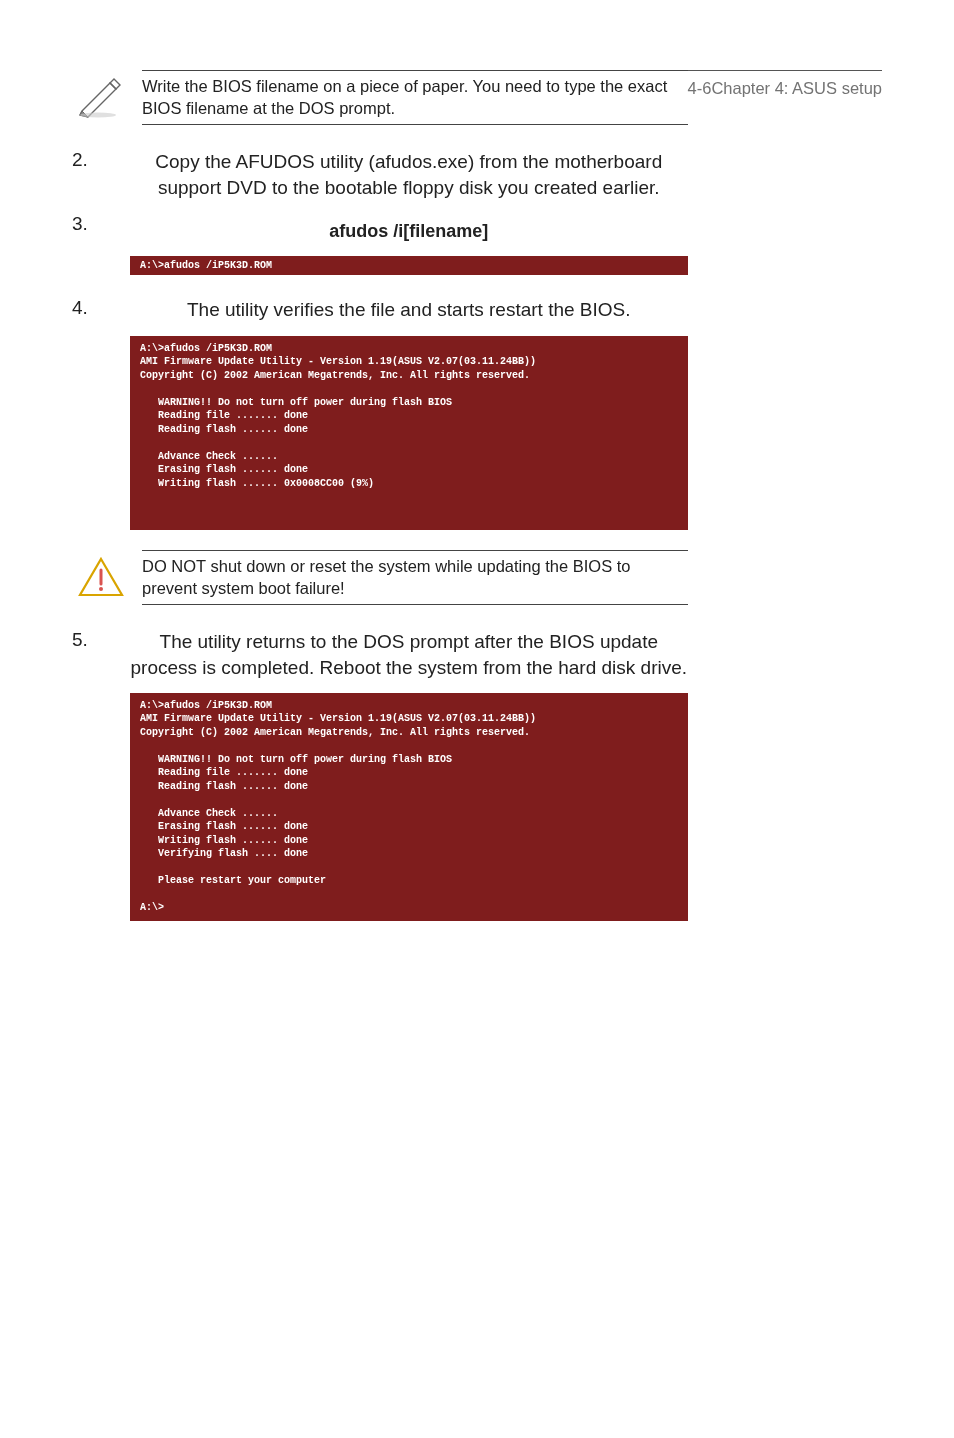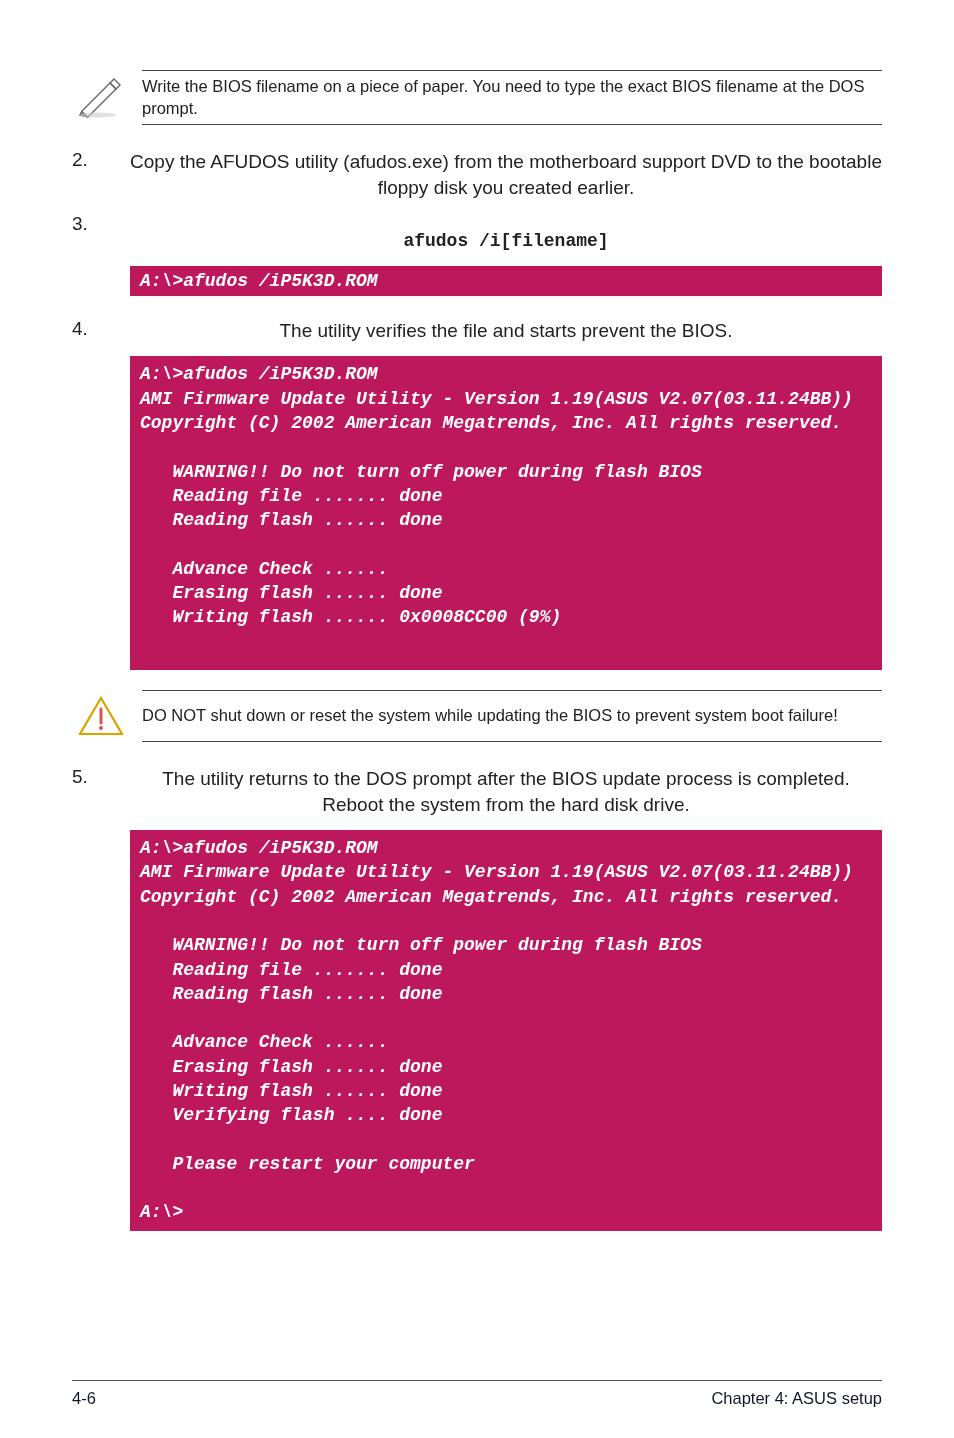--- a/index.html
+++ b/index.html
@@ -1,32 +1,32 @@
 <!DOCTYPE html>
 <html><head>
 <meta charset="utf-8">
 <style>
   * { box-sizing: border-box; margin: 0; padding: 0; }
   html, body { width: 954px; height: 1438px; background: #fff; font-family: Arial, Helvetica, sans-serif; color: #222; }
-  .page { padding: 70px 72px 30px 72px; display: flex; flex-direction: column; height: 100%; }
+  .page { padding: 70px 72px 30px 72px; display: flex; flex-direction: row; height: 100%; }
   .content { flex: 1; }
   .note-box { border-top: 1px solid #444; border-bottom: 1px solid #444; padding: 4px 0 4px 0; margin-left: 70px; margin-bottom: 24px; display: flex; align-items: center; }
   .note-text { font-size: 16.5px; line-height: 1.35; padding-left: 12px; flex: 1; }
   .icon-slot { width: 58px; flex-shrink: 0; display: flex; align-items: center; justify-content: center; margin-left: -70px; }
   svg.pencil { width: 50px; height: 44px; }
   svg.warn { width: 48px; height: 42px; }
   .step { display: flex; margin-bottom: 12px; }
   .step-num { width: 58px; flex-shrink: 0; font-size: 19px; }
   .step-body { flex: 1; font-size: 19px; line-height: 1.38; text-align: center; }
-  .code-inline { font-family: Liberation Mono, monospace; font-weight: bold; font-size: 18px; margin-top: 16px; }
+  .code-inline { font-family: Liberation Sans, sans-serif; font-weight: bold; font-size: 18px; margin-top: 6px; }
   .sub-para { margin-top: 16px; margin-bottom: 14px; }
-  .term { background: #be185d; color: #fff; font-family: "Courier New", monospace; font-weight: bold; font-size: 18px; line-height: 1.35; padding: 6px 10px 6px 10px; margin-left: 58px; margin-top: 4px; margin-bottom: 20px; white-space: pre; font-style: italic; }
+  .term { background: #7f1d1d; color: #fff; font-family: "Courier New", monospace; font-weight: bold; font-size: 10px; line-height: 1.35; padding: 6px 10px 6px 10px; margin-left: 58px; margin-top: 4px; margin-bottom: 20px; white-space: pre; }
   .term.tall { padding-bottom: 40px; }
   .term.short { padding: 3px 10px; margin-bottom: 22px; }
-  .footer { display: flex; justify-content: space-between; border-top: 1px solid #555; padding-top: 8px; font-size: 16.5px; color: #0f172a; }
+  .footer { display: flex; justify-content: space-between; border-top: 1px solid #555; padding-top: 8px; font-size: 16.5px; color: #737373; }
 </style>
 </head>
 <body>
 
 <div class="page">
   <div class="content">
 
     <div class="note-box">
       <div class="icon-slot">
         <svg class="pencil" viewBox="0 0 50 44">
@@ -48,21 +48,21 @@
       <div class="step-num">3.</div>
       <div class="step-body">
         <div class="code-inline">afudos /i[filename]</div>
       </div>
     </div>
 
     <div class="term short">A:\&gt;afudos /iP5K3D.ROM</div>
 
     <div class="step">
       <div class="step-num">4.</div>
-      <div class="step-body">The utility verifies the file and starts prevent the BIOS.</div>
+      <div class="step-body">The utility verifies the file and starts restart the BIOS.</div>
     </div>
 
     <div class="term tall">A:\&gt;afudos /iP5K3D.ROM
 AMI Firmware Update Utility - Version 1.19(ASUS V2.07(03.11.24BB))
 Copyright (C) 2002 American Megatrends, Inc. All rights reserved.
 
    WARNING!! Do not turn off power during flash BIOS
    Reading file ....... done
    Reading flash ...... done
 

